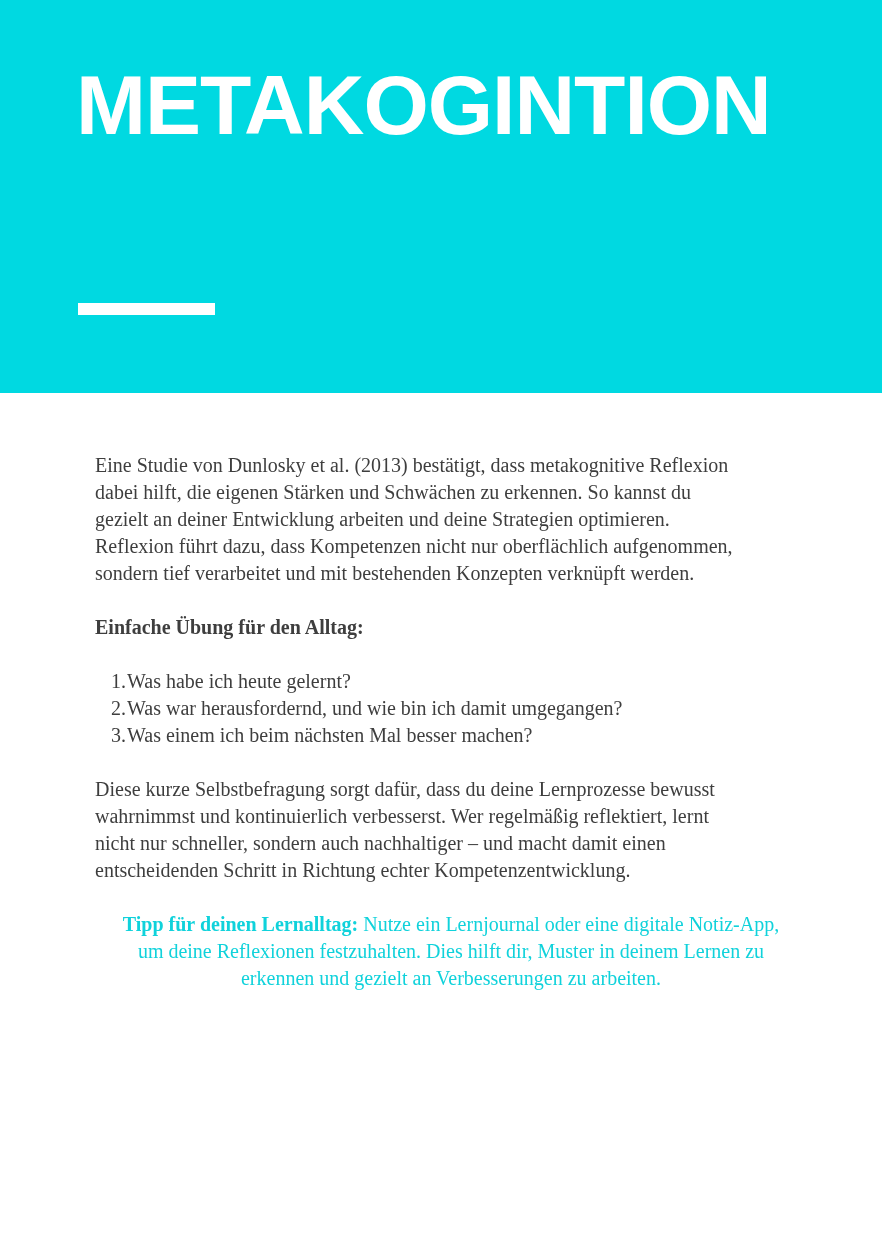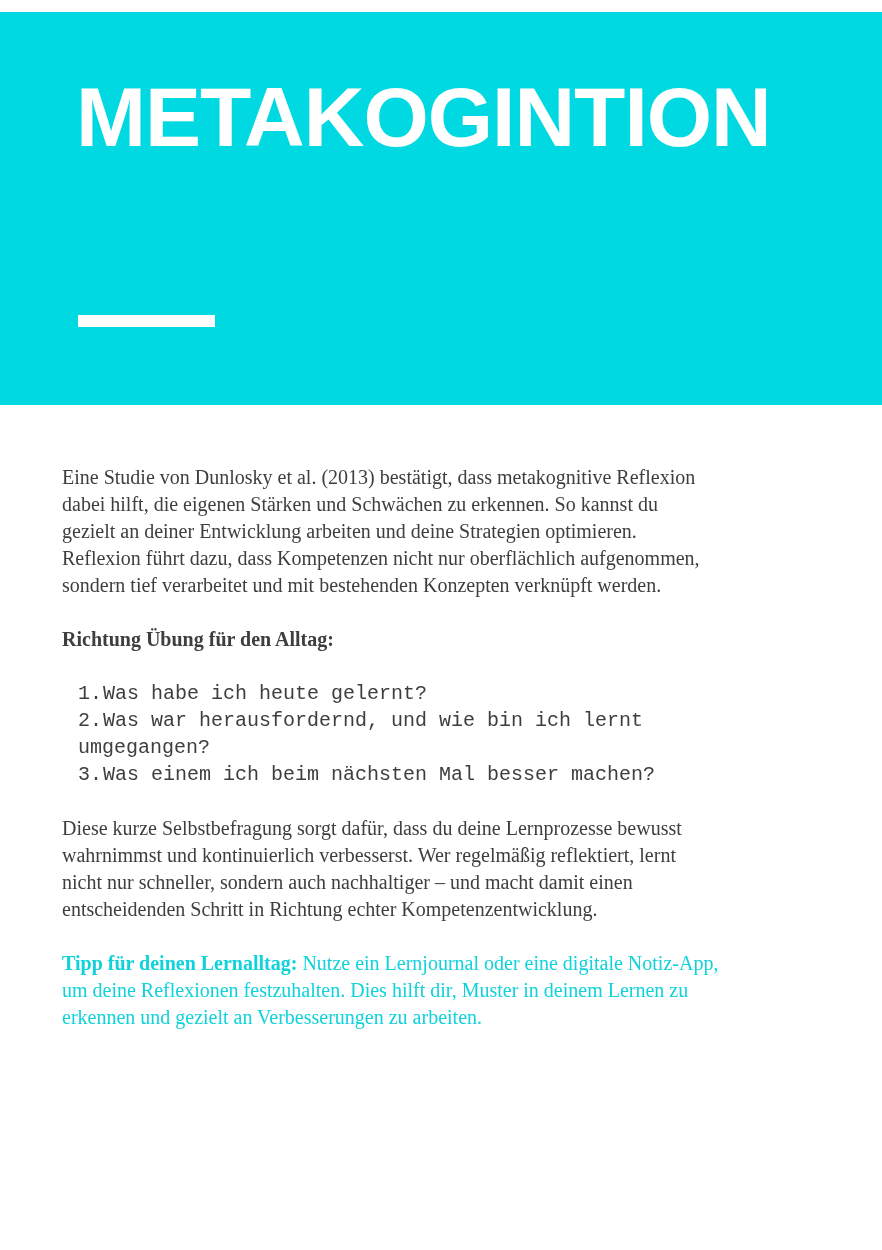--- a/index.html
+++ b/index.html
@@ -3,21 +3,20 @@
 <meta charset="utf-8">
 <style>
   html, body { margin: 0; padding: 0; background: #ffffff; }
   .page {
     position: relative;
     width: 882px;
     height: 1120px;
     background: #ffffff;
     overflow: hidden;
     font-family: "Liberation Serif", serif;
-    margin-top: 12px;
   }
   
   .hero {
     position: absolute;
     top: 0; left: 0;
     width: 882px; height: 393px;
     background: var(--accent, #00d9e1);
   }
   .title {
     position: absolute;
@@ -33,38 +32,37 @@
   }
   .accent-bar {
     position: absolute;
     left: 78px; top: 303px;
     width: 137px; height: 12px;
     background: #ffffff;
   }
   
   .content {
     position: absolute;
-    left: 62px; top: 452px;
+    left: 95px; top: 452px;
     width: 712px;
     color: var(--body-text, #3e3e3e);
     font-size: 20px;
     line-height: 27px;
   }
   .para { margin: 0 0 27px 0; white-space: pre-line; }
   .bold-heading { font-weight: bold; }
   .question-list {
     margin: 0 0 27px 0;
     padding: 0 0 0 16px;
     list-style: none;
     counter-reset: q;
-    font-family: Liberation Mono, monospace;
   }
   .question-list li { counter-increment: q; line-height: 27px; }
   .question-list li::before { content: counter(q) "."; margin-right: 1px; }
-  .tip { color: var(--tip-text, #10d2db); }
+  .tip { color: var(--tip-text, #10d2db); text-align: center; }
   .tip-label { font-weight: bold; }
   
   .page-number {
     position: absolute;
     left: 24px; top: 1203px;
     font-size: 20px;
     line-height: 27px;
     color: var(--page-number, #7cdcd9);
     text-align: center;
   }
@@ -79,26 +77,26 @@
     <div class="accent-bar"></div>
   </header>
 
   <main class="content">
     <p class="para">Eine Studie von Dunlosky et al. (2013) bestätigt, dass metakognitive Reflexion
 dabei hilft, die eigenen Stärken und Schwächen zu erkennen. So kannst du
 gezielt an deiner Entwicklung arbeiten und deine Strategien optimieren.
 Reflexion führt dazu, dass Kompetenzen nicht nur oberflächlich aufgenommen,
 sondern tief verarbeitet und mit bestehenden Konzepten verknüpft werden.</p>
 
-    <p class="para bold-heading">Richtung Übung für den Alltag:</p>
+    <p class="para bold-heading">Einfache Übung für den Alltag:</p>
 
 
     <ol class="question-list">
       <li>Was habe ich heute gelernt?</li>
-      <li>Was war herausfordernd, und wie bin ich lernt umgegangen?</li>
+      <li>Was war herausfordernd, und wie bin ich damit umgegangen?</li>
       <li>Was einem ich beim nächsten Mal besser machen?</li>
     </ol>
 
     <p class="para">Diese kurze Selbstbefragung sorgt dafür, dass du deine Lernprozesse bewusst
 wahrnimmst und kontinuierlich verbesserst. Wer regelmäßig reflektiert, lernt
 nicht nur schneller, sondern auch nachhaltiger – und macht damit einen
 entscheidenden Schritt in Richtung echter Kompetenzentwicklung.</p>
 
     <p class="para tip"><span class="tip-label">Tipp für deinen Lernalltag:</span><span> Nutze ein Lernjournal oder eine digitale Notiz-App,
 um deine Reflexionen festzuhalten. Dies hilft dir, Muster in deinem Lernen zu

